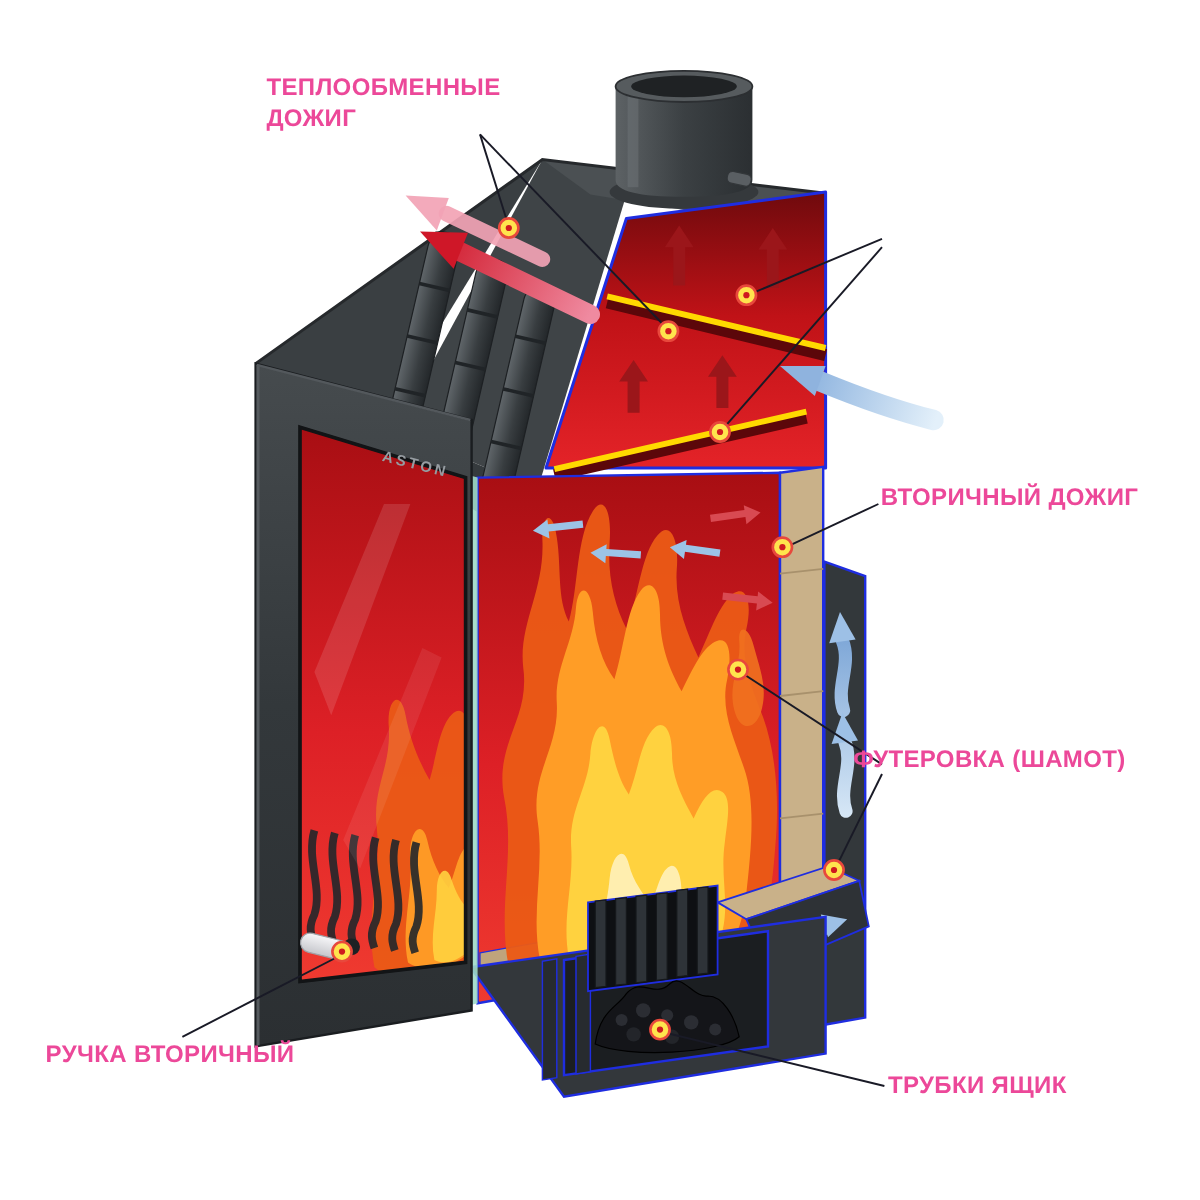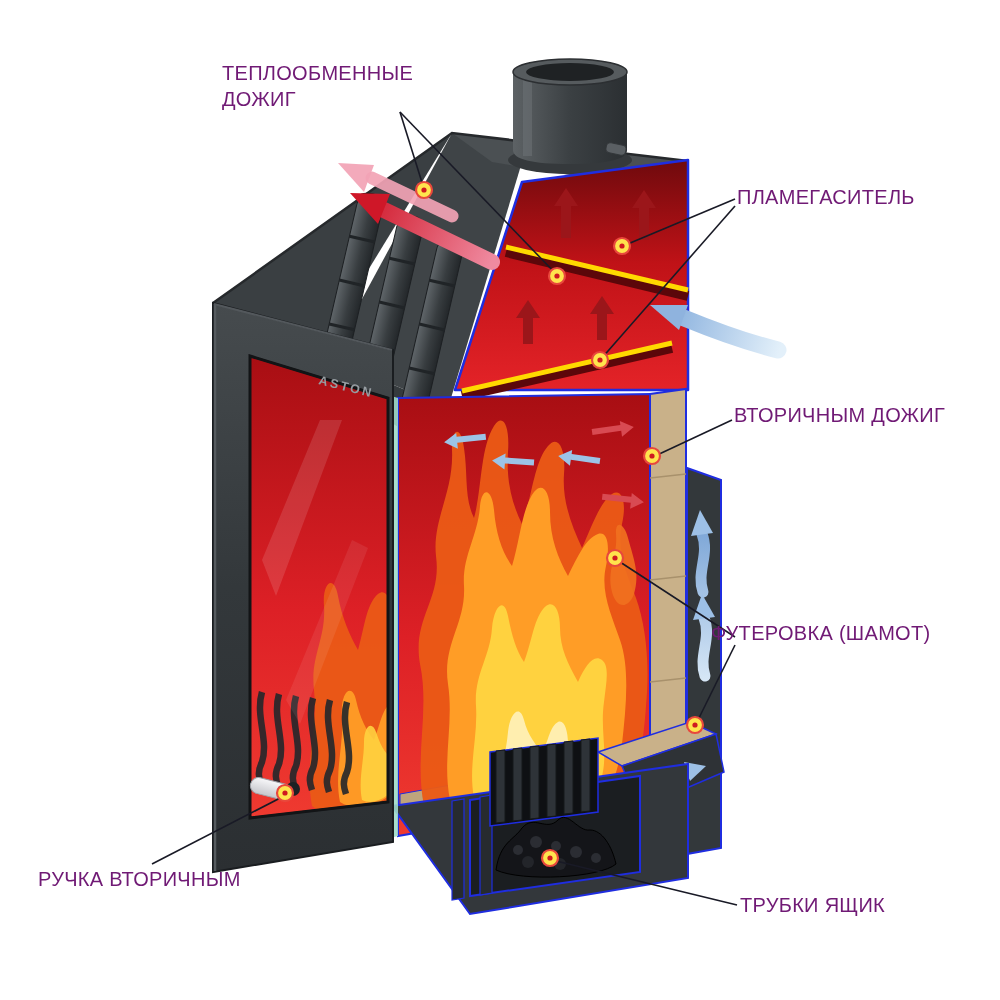--- a/index.html
+++ b/index.html
@@ -1,20 +1,20 @@
 <!DOCTYPE html>
 <html><head>
 <meta charset="utf-8">
 <style>
   html,body{margin:0;padding:0;background:#ffffff;}
   .stage{position:relative;width:1000px;height:1000px;background:#ffffff;
          font-family:"Liberation Sans","DejaVu Sans",sans-serif;overflow:hidden;}
   .stage svg{position:absolute;left:0;top:0;}
-  .label{position:absolute;font-weight:400;font-size:20px;line-height:26px;
-         color:#701a75;letter-spacing:.3px;white-space:nowrap;}
+  .label{position:absolute;font-weight:700;font-size:20px;line-height:26px;
+         color:#ec4899;letter-spacing:.3px;white-space:nowrap;}
 </style>
 </head>
 <body>
 
 <div class="stage">
 
 <svg width="1000" height="1000" viewBox="0 0 1000 1000">
   <defs>
     <linearGradient id="gradMetal" x1="0" y1="0" x2="1" y2="0">
       <stop offset="0" stop-color="#5d6265"></stop>
@@ -285,20 +285,19 @@
           <circle cx="550" cy="858" r="8" fill="#ffe44d" stroke="#e8483c" stroke-width="2.2"></circle>
           <circle cx="550" cy="858" r="2.6" fill="#cf1a1f"></circle>
         </g>
   </g>
 </svg>
 
   <div class="label" style="left:222px;top:60px;">
     <div>ТЕПЛООБМЕННЫЕ</div>
     <div>ДОЖИГ</div>
   </div>
-  <div class="label" style="left:737px;top:184px;">ПЛАМЕГАСИТЕЛЬ</div>
-  <div class="label" style="left:734px;top:402px;">ВТОРИЧНЫМ ДОЖИГ</div>
+  <div class="label" style="left:734px;top:402px;">ВТОРИЧНЫЙ ДОЖИГ</div>
   <div class="label" style="left:711px;top:620px;">ФУТЕРОВКА (ШАМОТ)</div>
   <div class="label" style="left:38px;top:866px;">
-    <div>РУЧКА ВТОРИЧНЫМ</div>
+    <div>РУЧКА ВТОРИЧНЫЙ</div>
   </div>
   <div class="label" style="left:740px;top:892px;">ТРУБКИ ЯЩИК</div>
 </div>
 
 </body></html>

